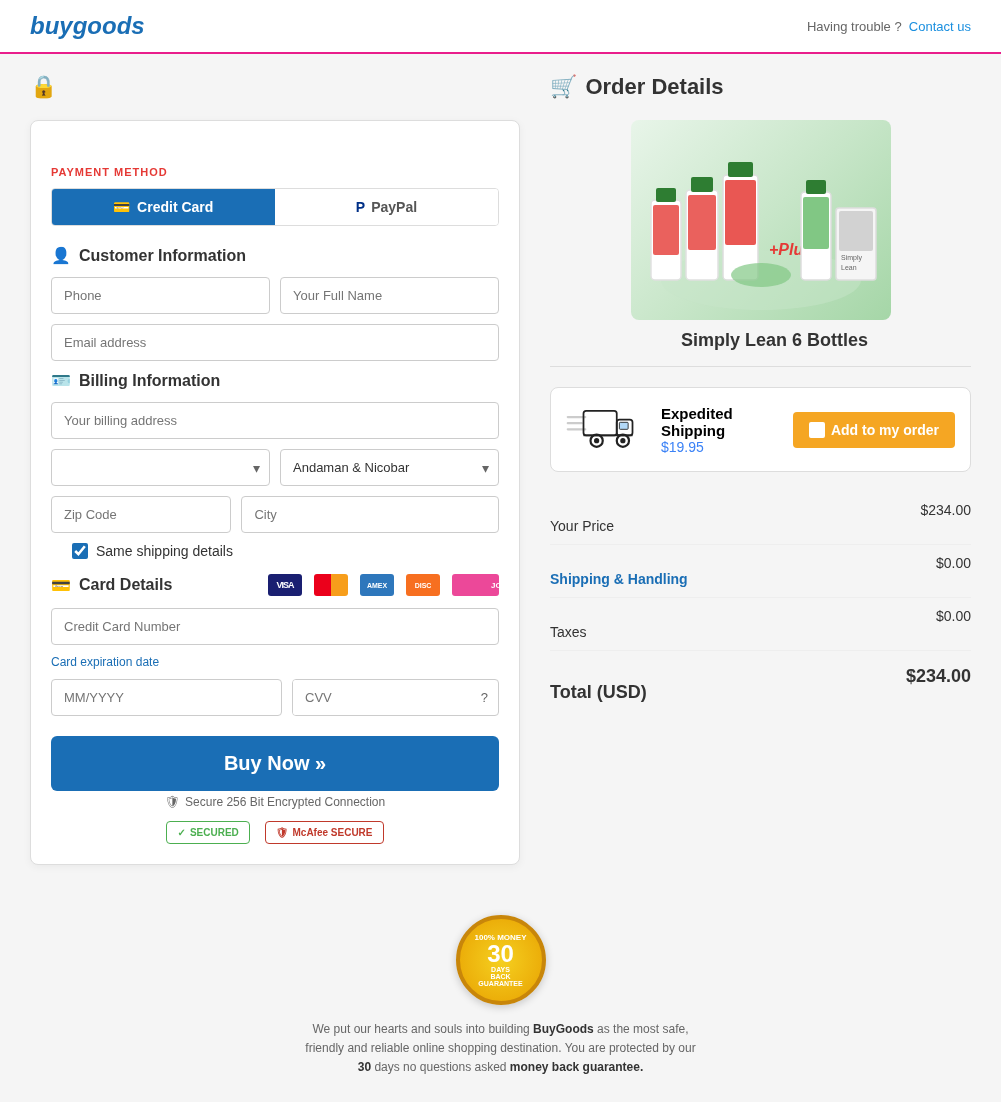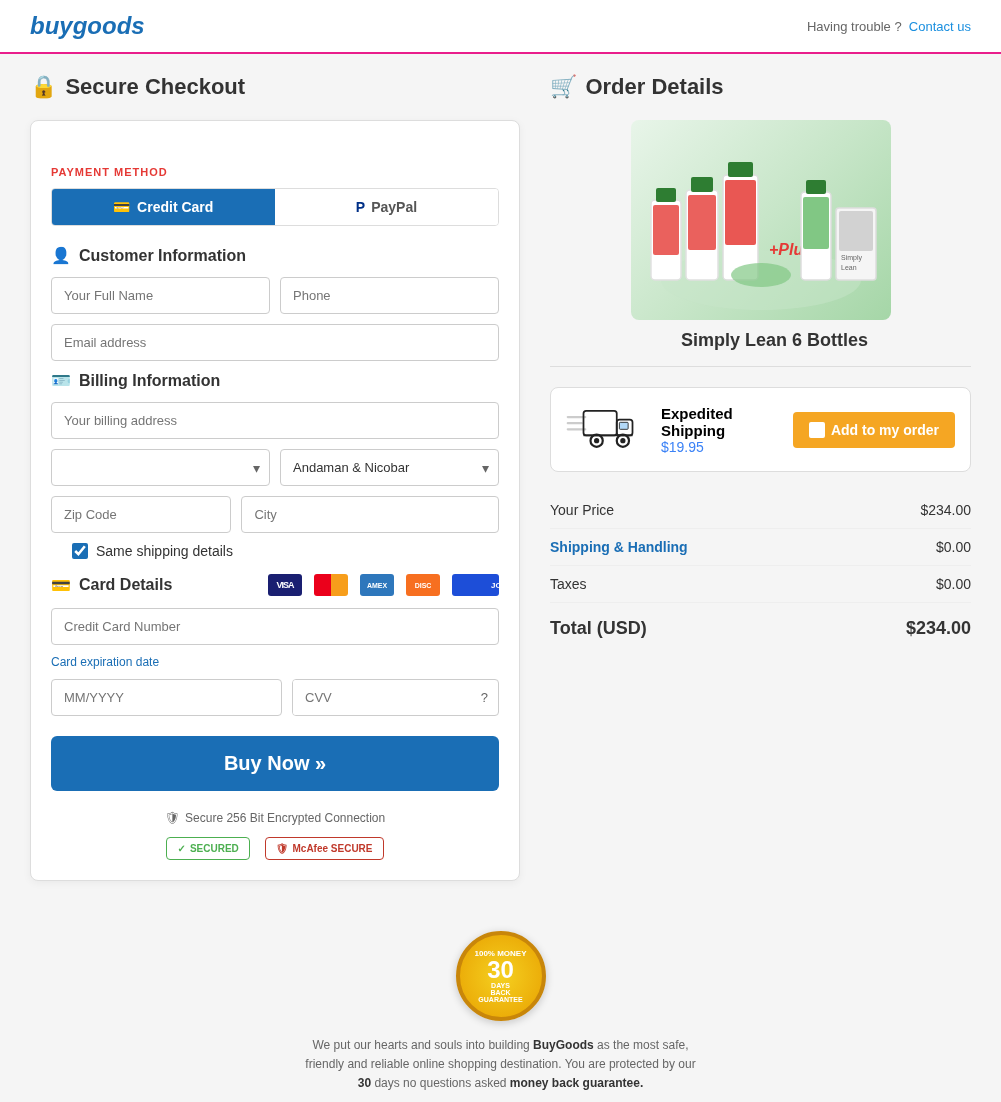--- a/index.html
+++ b/index.html
@@ -176,21 +176,21 @@
       align-items: center;
       justify-content: center;
       font-size: 8px;
       font-weight: bold;
       color: #fff;
     }
     .card-visa { background: #1a1f71; font-size: 9px; letter-spacing: -1px; }
     .card-mc { background: #eb001b; font-size: 8px; }
     .card-amex { background: #2e77bc; font-size: 7px; }
     .card-discover { background: #f76f20; font-size: 7px; }
-    .card-jcb { background: #1d4ed8; font-size: 8px; padding-left: 47px; }
+    .card-jcb { background: #ec4899; font-size: 8px; padding-left: 47px; }
 
     .expiry-cvv-row {
       display: flex;
       gap: 10px;
       margin-top: 10px;
       justify-content: center;
     }
     .cvv-wrapper {
       display: flex;
       align-items: center;
@@ -225,21 +225,21 @@
       width: 100%;
       padding: 16px;
       background: #1a6eb5;
       color: #fff;
       border: none;
       border-radius: 6px;
       font-size: 20px;
       font-weight: bold;
       cursor: pointer;
       margin-top: 20px;
-      margin-bottom: 20px;
+      margin-bottom: 4px;
     }
 
     .secure-text {
       text-align: center;
       font-size: 12px;
       color: #666;
       margin-bottom: 12px;
       display: flex;
       align-items: center;
       justify-content: center;
@@ -366,21 +366,21 @@
       padding: 10px 0;
       border-bottom: 1px solid #eee;
       font-size: 14px;
     }
     .price-row.total {
       border-bottom: none;
       font-size: 18px;
       font-weight: bold;
       padding-top: 15px;
     }
-    .price-row .label { color: #333; }
+    .price-row .label { color: #333; margin-top: 16px; }
     .price-row .value { color: #333; }
     .price-row.highlighted .label { color: #1a6eb5; font-weight: bold; }
 
     
     .footer {
       text-align: center;
       padding: 30px 20px;
       background: #f5f5f5;
     }
     .money-back-badge {
@@ -421,21 +421,20 @@
     <span>Having trouble ?</span>
     &nbsp;<a href="#">Contact us</a>
   </div>
 </div>
 
 <div class="main-content">
 
   <div class="left-col">
     <div class="section-title">
       <span>🔒</span>
-      <span>Secure Checkout</span>
     </div>
 
     <div class="checkout-box">
       
       <div class="payment-method-label">PAYMENT METHOD</div>
 
       <div class="payment-tabs">
         <div class="payment-tab active">
           <span>💳</span>
           <span>Credit Card</span>
@@ -446,22 +445,22 @@
         </div>
       </div>
 
       
       <div class="subsection-title">
         <span>👤</span>
         <span>Customer Information</span>
       </div>
 
       <div class="form-row">
+        <input class="form-input" type="text" placeholder="Phone" style="">
         <input class="form-input" type="text" placeholder="Your Full Name" style="">
-        <input class="form-input" type="text" placeholder="Phone" style="">
       </div>
       <div class="form-row">
         <input class="form-input" type="email" placeholder="Email address" style="">
       </div>
 
       
       <div class="subsection-title" style="margin-top:10px;">
         <span>🪪</span>
         <span>Billing Information</span>
       </div>

